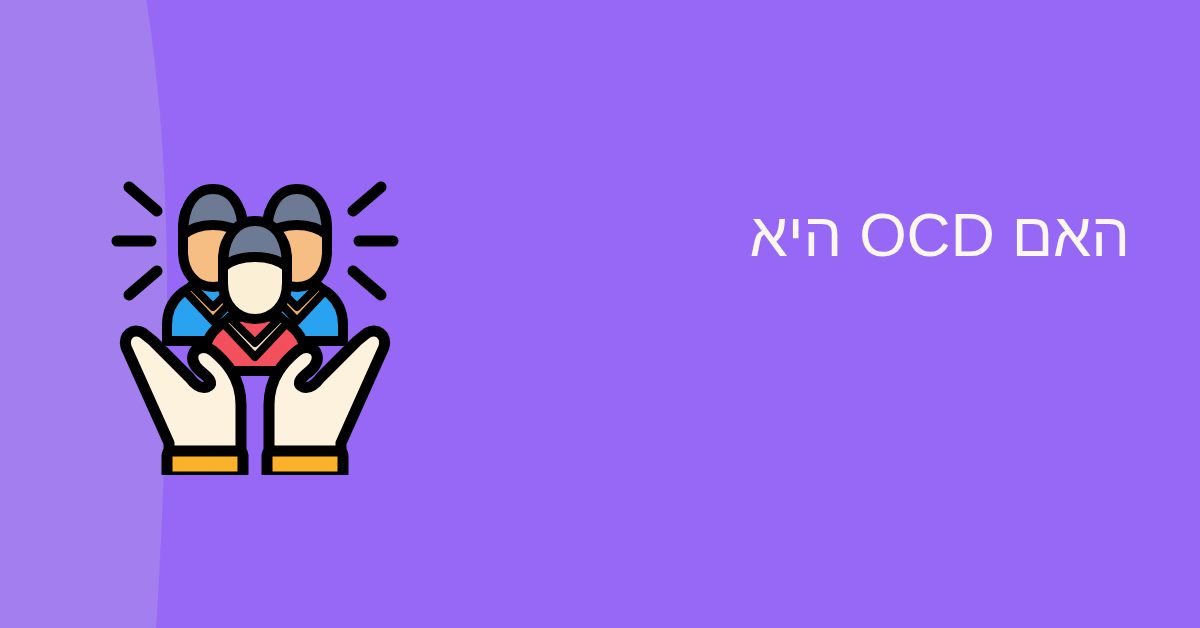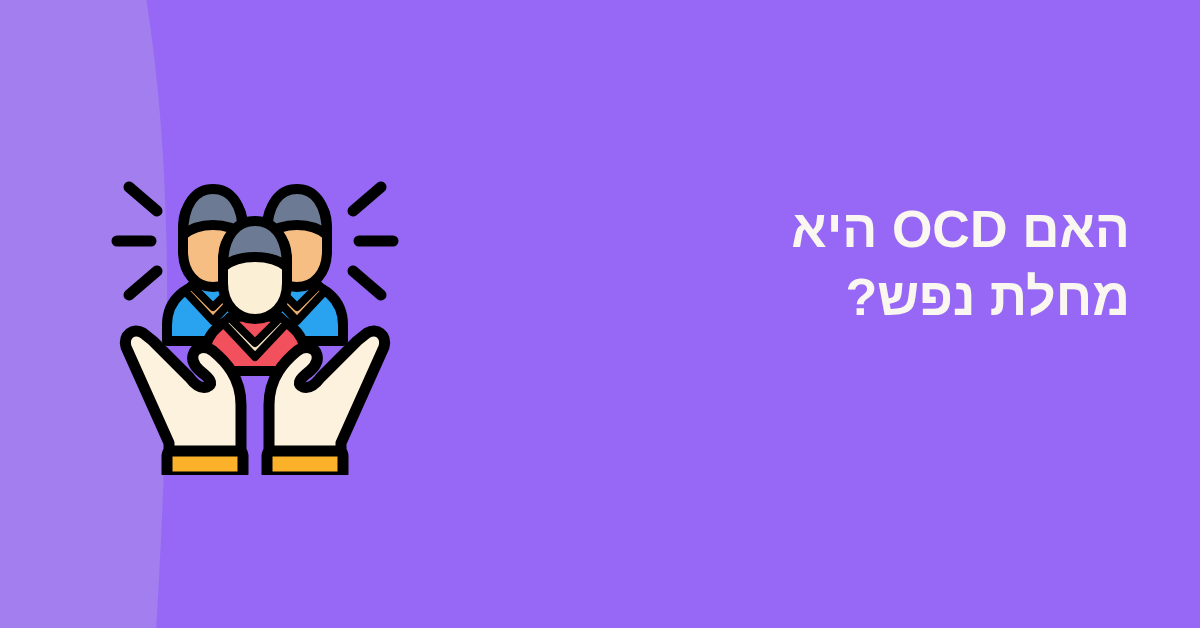--- a/index.html
+++ b/index.html
@@ -43,22 +43,22 @@
   
   .headline {
     position: absolute;
     left: 470px;
     top: 196px;
     width: 660px;
     text-align: right;
     direction: rtl;
     unicode-bidi: bidi-override;
     color: #FAF6F0;
-    font-size: 52px;
-    font-weight: bold;
+    font-size: 61px;
+    font-weight: normal;
     line-height: 1.30;
     letter-spacing: 0px;
   }
   .headline .line { display: block; white-space: nowrap; }
 </style>
 </head>
 <body>
 
 <div id="canvas">
 
@@ -139,16 +139,15 @@
                  C214,234 220,230 226,222
                  L262,186 Z" fill="#FCF2DE" stroke="#000000" stroke-width="11" stroke-linejoin="round" stroke-linecap="round"></path>
         <rect x="172" y="296" width="76" height="26" rx="4" fill="#FCB12B" stroke="#000000" stroke-width="11" stroke-linejoin="round"></rect>
       </g>
 
     </svg>
   </div>
 
   <div class="headline">
     <span class="line">האם OCD היא</span>
-    <span class="line">מחלת נפש?</span>
   </div>
 
 </div>
 
 </body></html>

